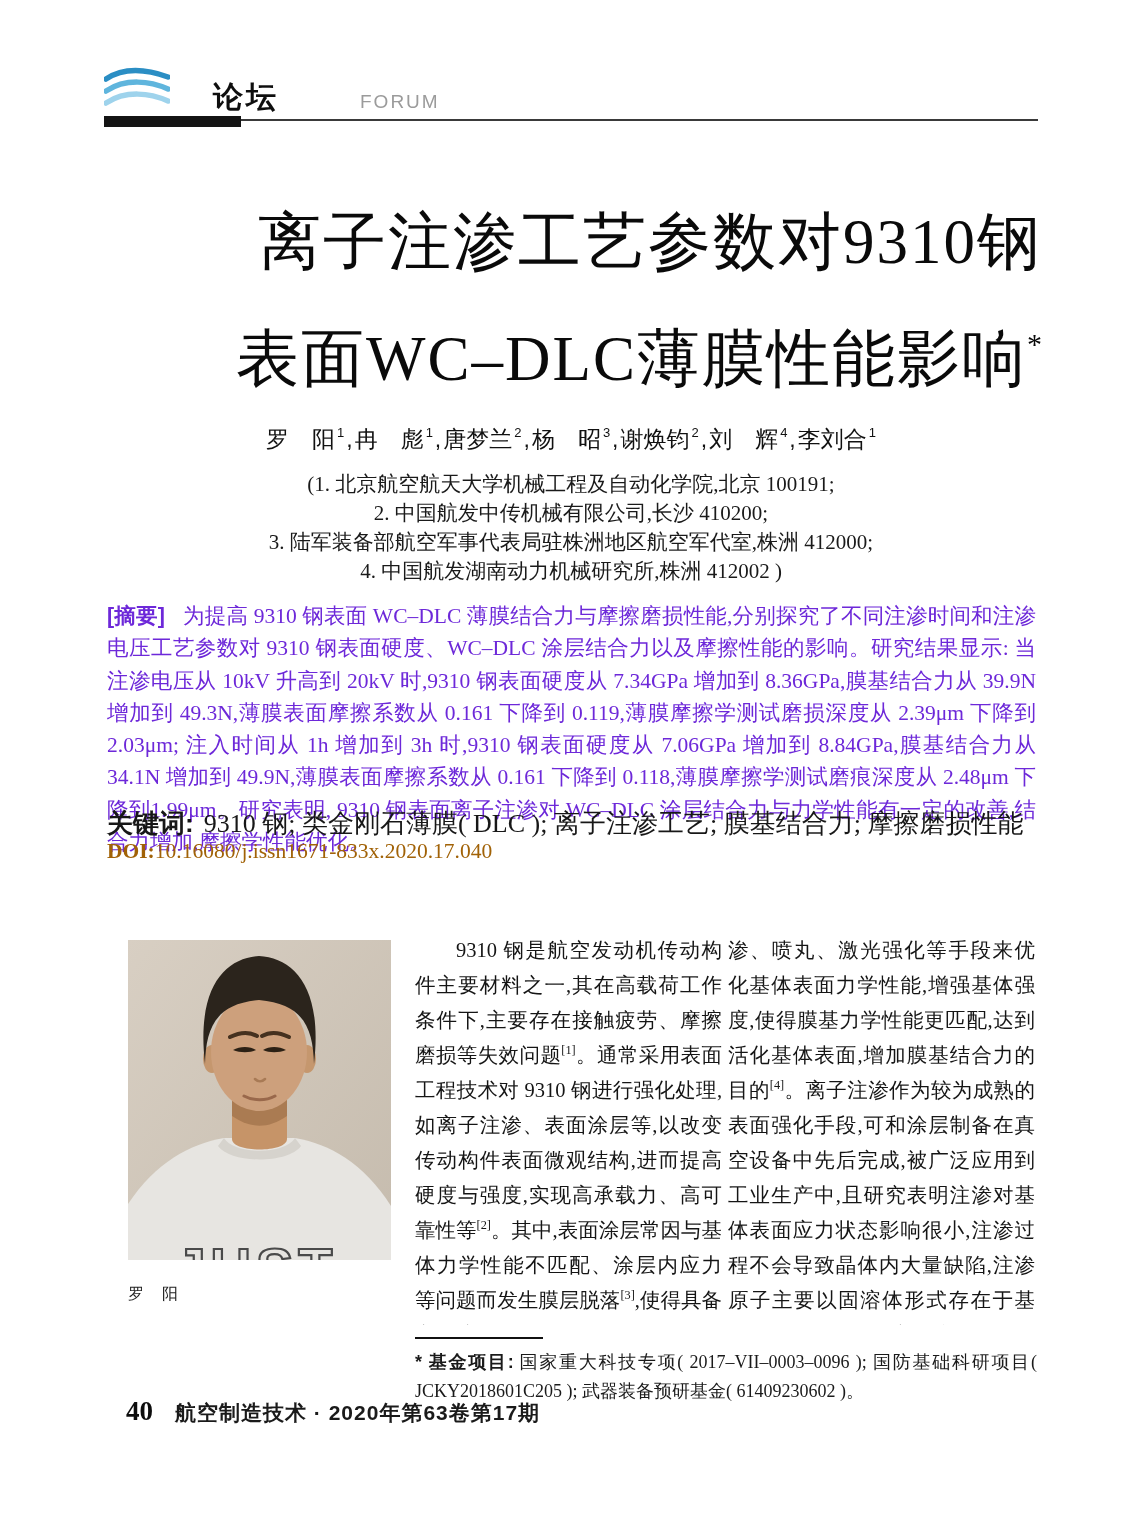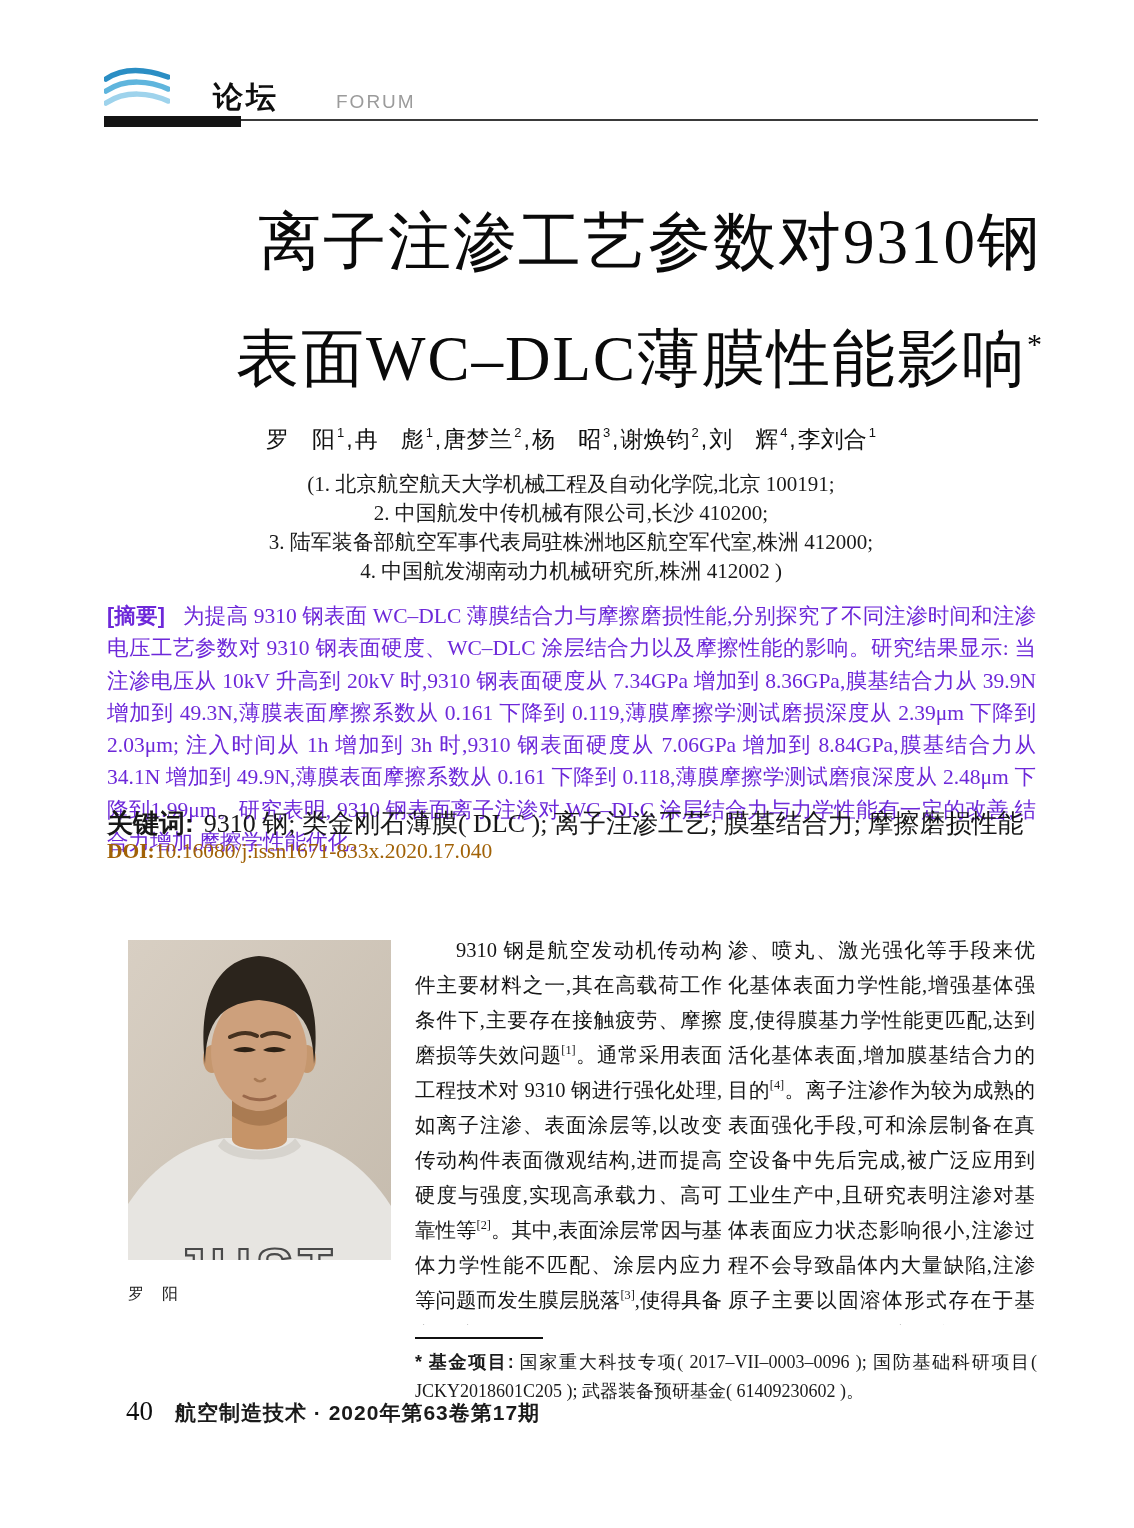--- a/index.html
+++ b/index.html
@@ -9,21 +9,21 @@
     background:#ffffff; color:#1c1c1c; overflow:hidden;
     font-family:"Liberation Serif","DejaVu Serif",serif;
   }
 
   
   .hdr-logo { position:absolute; left:104px; top:66px; display:flex; align-items:flex-end;gap:41px; }
   .hdr-waves { width:66px; height:48px; margin-right:2px; }
   .hdr-cn { font-family:"Liberation Sans","DejaVu Sans",sans-serif; font-weight:700;
             font-size:30px; letter-spacing:3px; color:#0e0e0e; line-height:1; padding-bottom:2px; }
   .hdr-en { font-family:"Liberation Sans","DejaVu Sans",sans-serif; font-size:19px;
-            letter-spacing:2px; color:#9b9b9b; line-height:1; margin-left:16px; padding-bottom:3px; }
+            letter-spacing:2px; color:#9b9b9b; line-height:1; margin-left:40px; padding-bottom:3px; }
   .rule-thin  { position:absolute; left:104px; top:119px; width:934px; height:2px; background:#3a3a3a; }
   .rule-thick { position:absolute; left:104px; top:116px; width:137px; height:11px; background:#141414; }
 
   
   .article-title {
     position:absolute; left:100px; top:192px; width:942px; text-align:right;
     font-weight:400; font-size:63px; line-height:101px; letter-spacing:2px; color:#0a0a0a;
   }
   .article-title sup { font-size:30px; vertical-align:26px; letter-spacing:0; }
   .authors {
@@ -68,21 +68,21 @@
   .col-2 { left:728px; }
 
   
   .footnote { position:absolute; left:415px; top:1337px; width:622px;
               font-size:18px; line-height:29px; text-align:justify; color:#1a1a1a; }
   .fn-rule { width:128px; height:2px; background:#111; margin-bottom:9px; }
   .fn-label { font-family:"Liberation Sans","DejaVu Sans",sans-serif; font-weight:700; margin-right:4px; }
 
   
   .footer { position:absolute; left:126px; top:1396px; display:flex; align-items:baseline; }
-  .pg-num { font-weight:400; font-size:27px; color:#0d0d0d; }
+  .pg-num { font-weight:700; font-size:27px; color:#0d0d0d; }
   .journal { font-family:"Liberation Sans","DejaVu Sans",sans-serif; font-weight:700;
              font-size:21px; color:#1a1a1a; margin-left:22px; letter-spacing:1px; }
 </style>
 </head>
 <body>
 
 <div class="page">
 
   <div class="hdr-logo">
     <svg class="hdr-waves" viewBox="0 0 66 48" aria-hidden="true">

